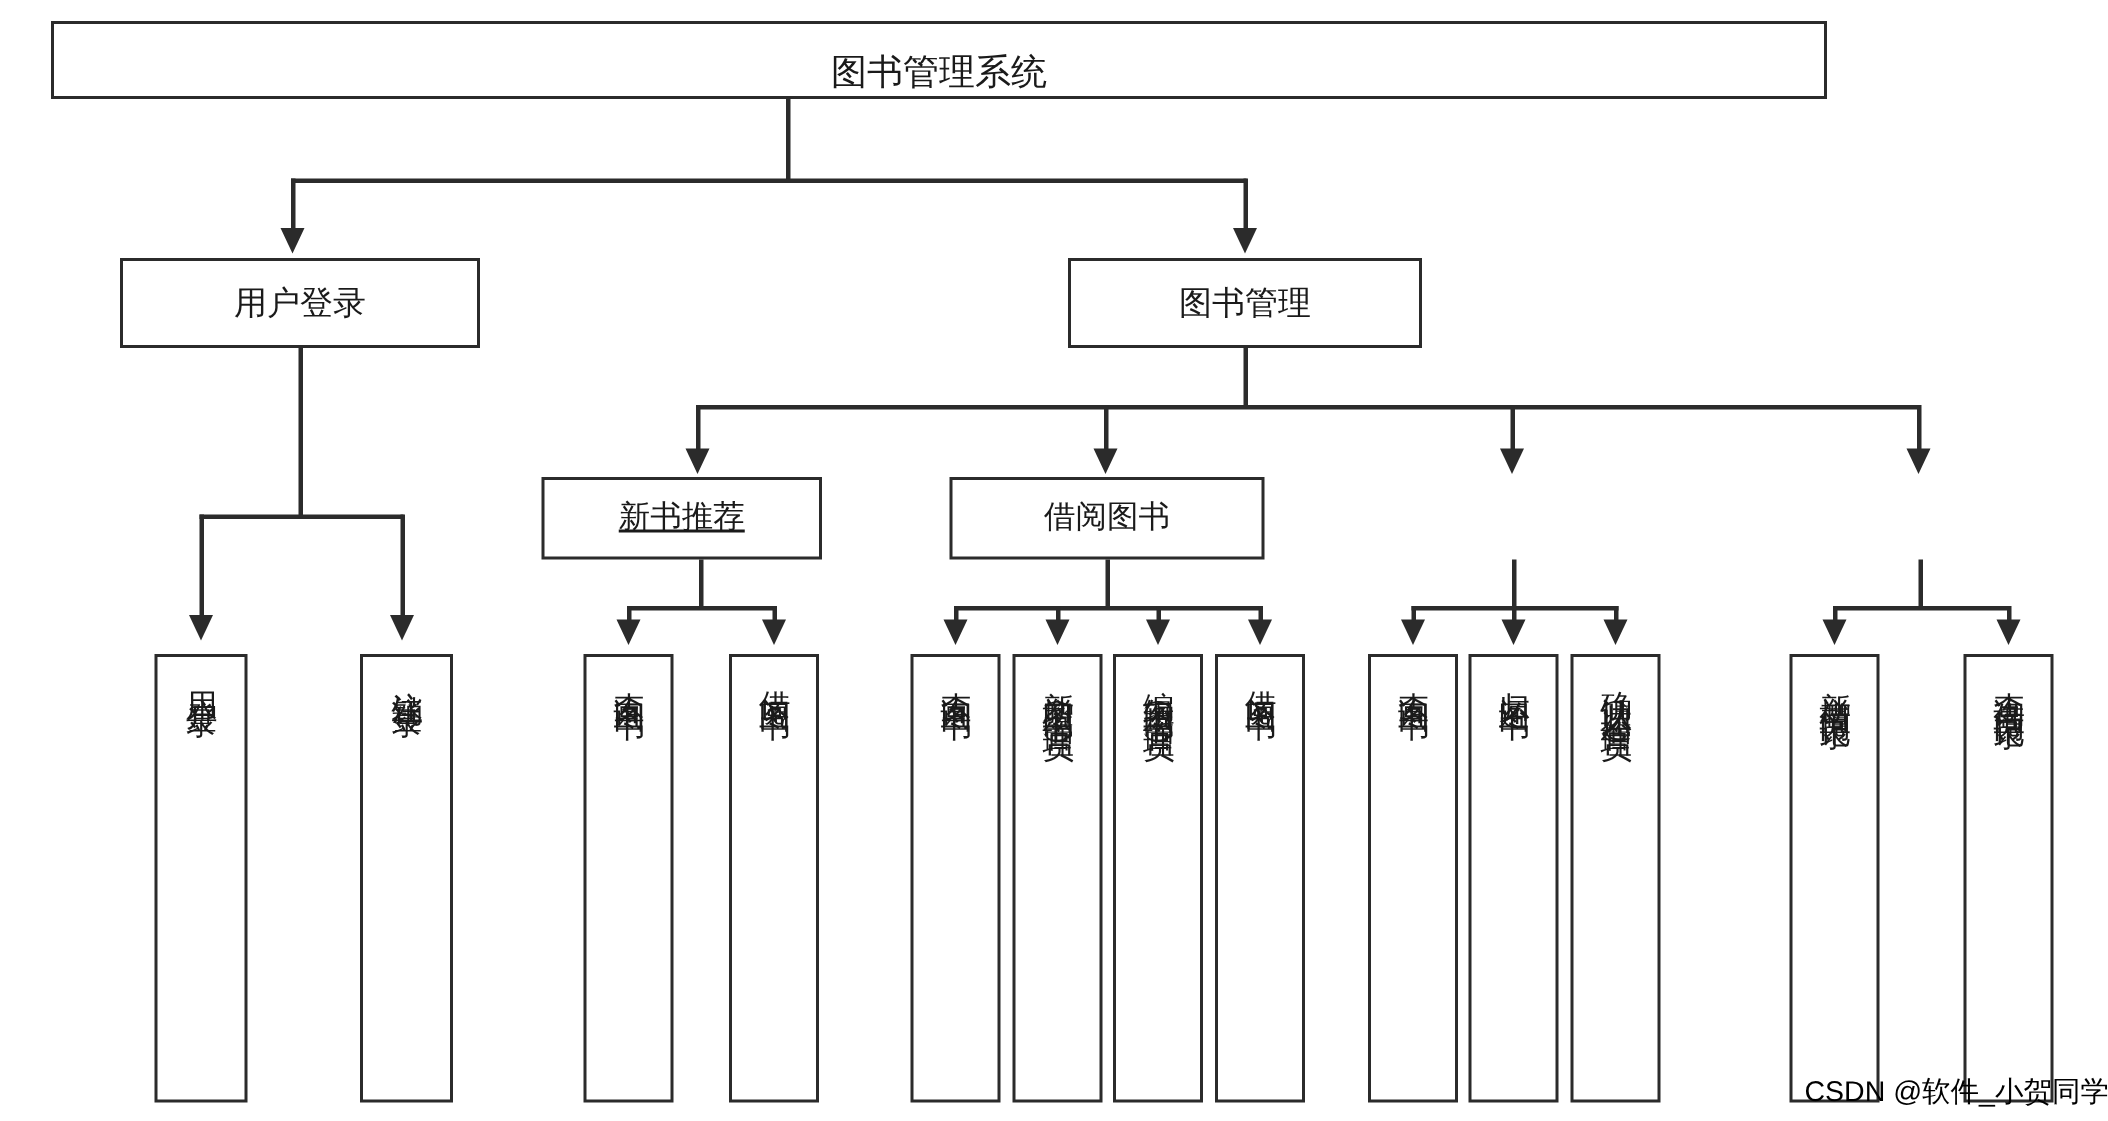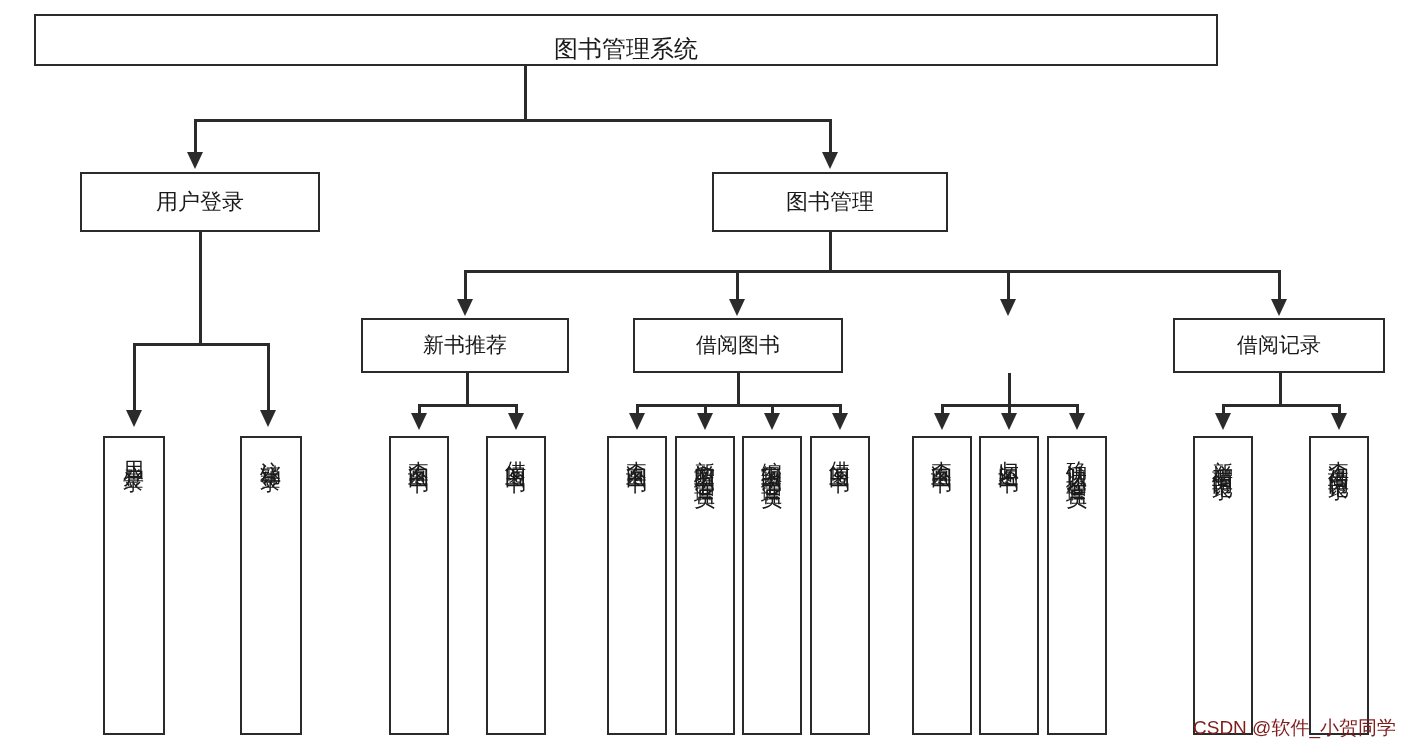--- a/index.html
+++ b/index.html
@@ -69,24 +69,25 @@
     width: 0;
     height: 0;
     border-left: 8px solid transparent;
     border-right: 8px solid transparent;
     border-top: 17px solid #2b2b2b;
   }
 
   
   #watermark {
     position: absolute;
-    color: #7f1d1d;
+    color: #000000;
     font-size: 19px;
     white-space: nowrap;
     pointer-events: none;
+    padding-left: 10px;
   }
 </style>
 </head>
 <body>
 
 <div id="canvas">
 
   <div class="node root" style="left:34px; top:14px; width:1184px; height:52px;align-items:flex-end;">
     <span>图书管理系统</span>
   </div>
@@ -119,28 +120,25 @@
   <div class="line hline" style="left:464px; top:270px; width:816px; height:2.5px;"></div>
   <div class="line vline" style="left:464px; top:270px; width:2.5px; height:32px;"></div>
   <div class="arrow" style="left:457px; top:299px;"></div>
   <div class="line vline" style="left:736px; top:270px; width:2.5px; height:32px;"></div>
   <div class="arrow" style="left:729px; top:299px;"></div>
   <div class="line vline" style="left:1007px; top:270px; width:2.5px; height:32px;"></div>
   <div class="arrow" style="left:1000px; top:299px;"></div>
   <div class="line vline" style="left:1278px; top:270px; width:2.5px; height:32px;"></div>
   <div class="arrow" style="left:1271px; top:299px;"></div>
 
-  <div class="node level3" style="left:361px; top:318px; width:208px; height:55px;">
+  <div class="node level3" style="left:361px; top:318px; width:187px; height:55px;text-decoration:underline;">
     <span>新书推荐</span>
   </div>
   <div class="node level3" style="left:633px; top:318px; width:210px; height:55px;">
     <span>借阅图书</span>
-  </div>
-  <div class="node level3" style="left:1173px; top:318px; width:212px; height:55px;">
-    <span>借阅记录</span>
   </div>
 
   <div class="line vline" style="left:466px; top:373px; width:2.5px; height:33px;"></div>
   <div class="line hline" style="left:418px; top:404px; width:99px; height:2.5px;"></div>
   <div class="line vline" style="left:418px; top:404px; width:2.5px; height:12px;"></div>
   <div class="arrow" style="left:411px; top:413px;"></div>
   <div class="line vline" style="left:515px; top:404px; width:2.5px; height:12px;"></div>
   <div class="arrow" style="left:508px; top:413px;"></div>
 
   <div class="line vline" style="left:737px; top:373px; width:2.5px; height:33px;"></div>

